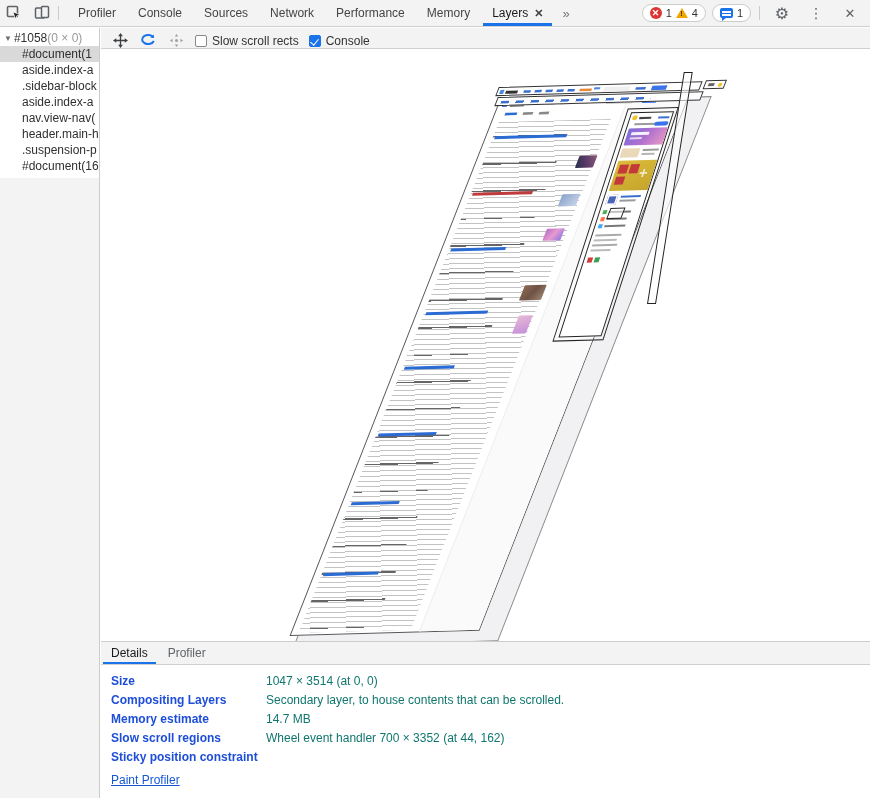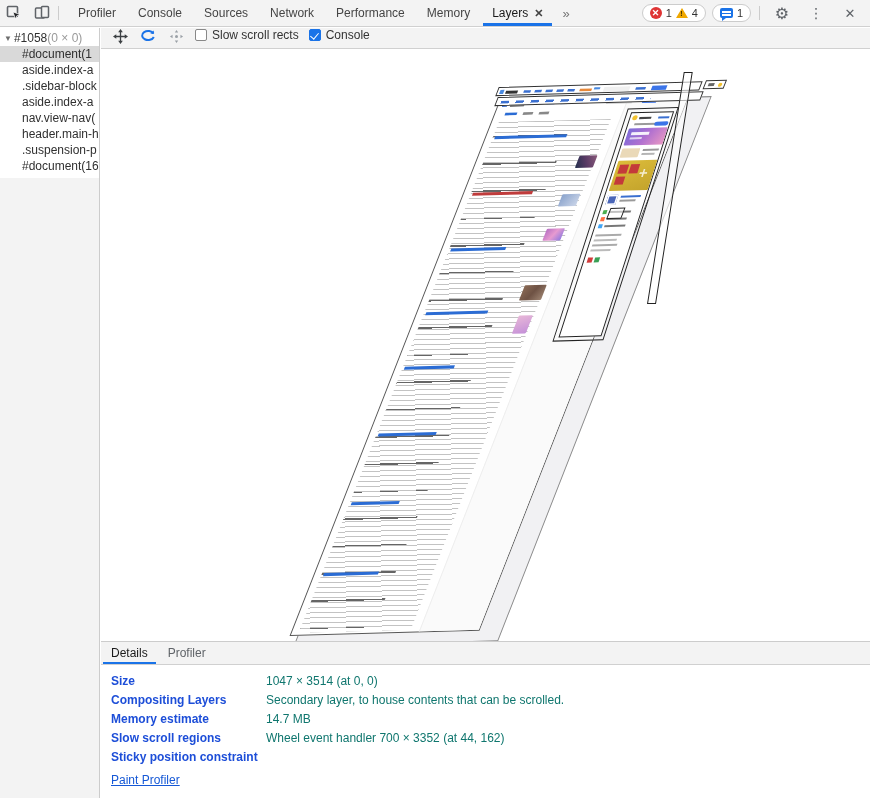--- a/index.html
+++ b/index.html
@@ -33,21 +33,21 @@
   .treepane { position:absolute; left:0; top:28px; width:100px; bottom:0; background:#f3f3f3; border-right:1px solid #ccc; overflow:hidden; }
   .treepane .listbg { position:absolute; left:0; top:0; width:100%; height:150px; background:#fff; }
   .tree { position:relative; padding-top:2px; }
   .trow { height:16px; line-height:16px; white-space:nowrap; overflow:hidden; padding-left:22px; color:#303030; cursor:pointer; }
   .trow.root { padding-left:4px; }
   .trow .arrow { font-size:8px; color:#6e6e6e; margin-right:2px; vertical-align:1px; }
   .trow .dims { color:#9a9a9a; }
   .trow.selected { background:#d9d9d9; }
 
   
-  .ltoolbar { position:absolute; left:101px; top:28px; width:769px; height:21px; background:#f3f3f3; border-bottom:1px solid #d0d0d0; display:flex; align-items:flex-start; gap:10px; padding-left:10px; }
+  .ltoolbar { position:absolute; left:101px; top:28px; width:769px; height:21px; background:#f3f3f3; border-bottom:1px solid #d0d0d0; display:flex; align-items:flex-end; gap:10px; padding-left:10px; }
   .ltoolbar .tool { width:18px; height:16px; display:flex; align-items:center; justify-content:center; cursor:pointer; }
   .chk { display:flex; align-items:center; gap:5px; cursor:pointer; }
   .box { width:12px; height:12px; border:1px solid #888; border-radius:2px; background:#fff; }
   .box.checked { background:#1a73e8; border-color:#1a73e8; position:relative; }
   .box.checked::after { content:""; position:absolute; left:2.5px; top:0.5px; width:4px; height:7px; border:solid #fff; border-width:0 1.8px 1.8px 0; transform:rotate(40deg); }
   .chk .lbl { color:#333; }
 
   
   .canvas { position:absolute; left:101px; top:50px; width:769px; height:591px; background:#fff; overflow:hidden; }
   .plane { position:absolute; left:399px; top:49px; width:0; height:0; transform: rotate(-1.6deg) skewX(-23deg); transform-origin:0 0; }

